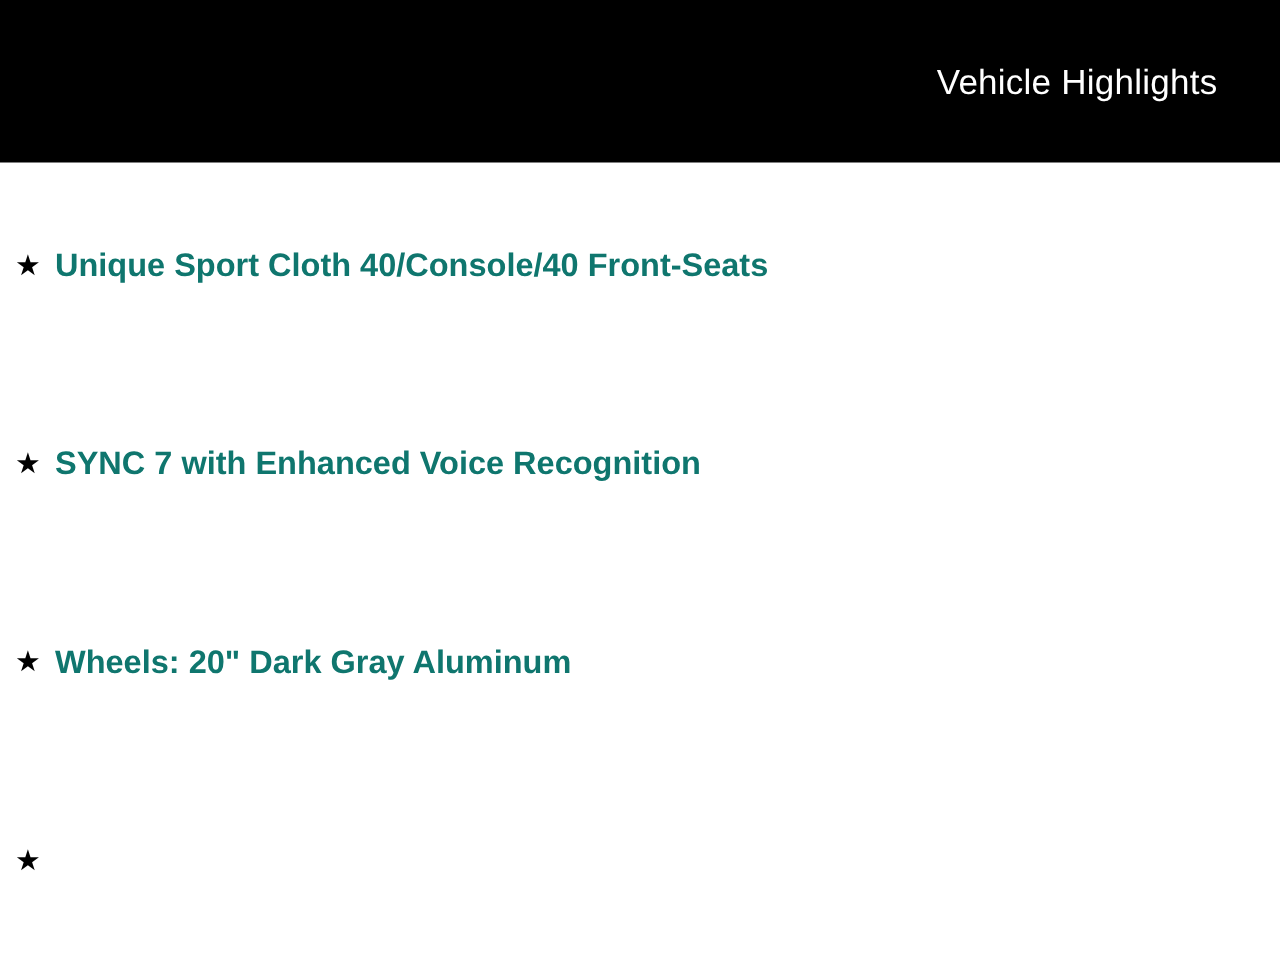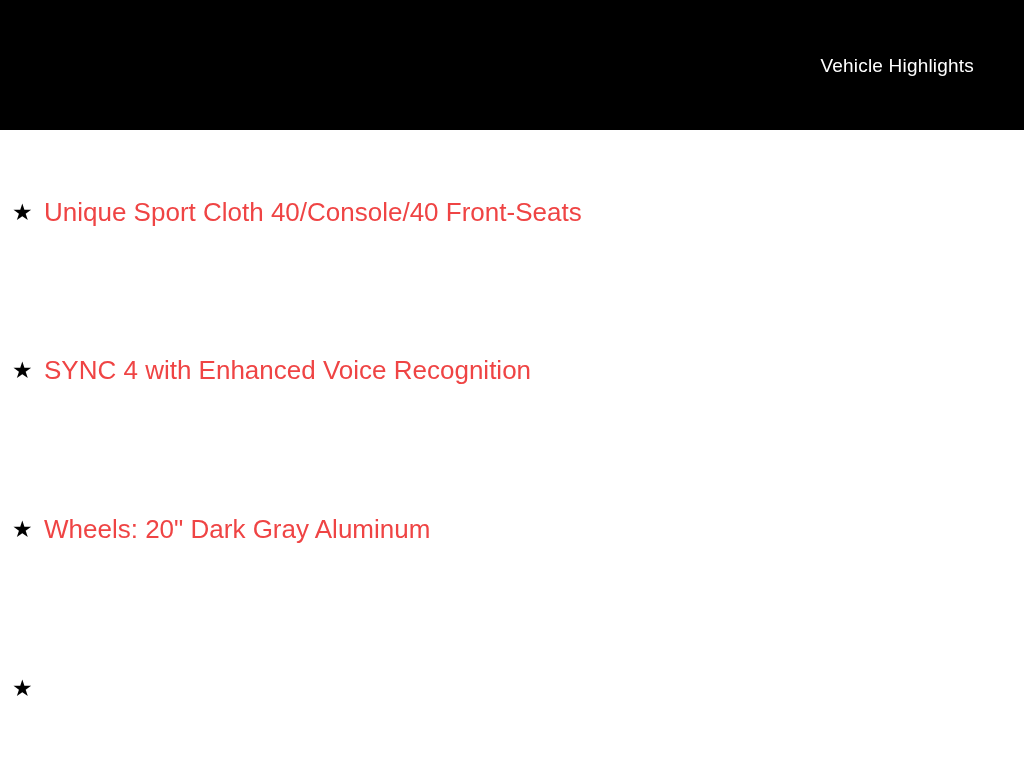--- a/index.html
+++ b/index.html
@@ -25,21 +25,21 @@
     top: 0;
     width: 1024px;
     height: 130px;
     background: #000000;
   }
   .header-title {
     position: absolute;
     right: 50px;
     top: 48px;
     color: #ffffff;
-    font-size: 19px;
+    font-size: 28px;
     line-height: 36px;
     font-weight: 400;
     letter-spacing: 0.2px;
     white-space: nowrap;
   }
   .highlights {
     position: absolute;
     left: 0;
     top: 130px;
     width: 1024px;
@@ -65,24 +65,24 @@
   .bullet-icon {
     flex: 0 0 auto;
     width: 32px;
     color: #000000;
     font-size: 23px;
     line-height: 28px;
     text-align: left;
   }
   .highlight-text {
     flex: 1 1 auto;
-    color: #ef4444;
+    color: #0f766e;
     font-size: 26px;
     line-height: 28px;
-    font-weight: 400;
+    font-weight: 700;
     white-space: nowrap;
   }
 </style>
 </head>
 <body>
 
 <div class="slide">
 
   <div class="header-bar">
     <div class="header-title">Vehicle Highlights</div>
@@ -90,21 +90,21 @@
 
   <ul class="highlights">
 
     <li class="highlight-item">
       <span class="bullet-icon">★</span>
       <span class="highlight-text">Unique Sport Cloth 40/Console/40 Front-Seats</span>
     </li>
 
     <li class="highlight-item">
       <span class="bullet-icon">★</span>
-      <span class="highlight-text">SYNC 4 with Enhanced Voice Recognition</span>
+      <span class="highlight-text">SYNC 7 with Enhanced Voice Recognition</span>
     </li>
 
     <li class="highlight-item">
       <span class="bullet-icon">★</span>
       <span class="highlight-text">Wheels: 20" Dark Gray Aluminum</span>
     </li>
 
     <li class="highlight-item">
       <span class="bullet-icon">★</span>
     </li>

